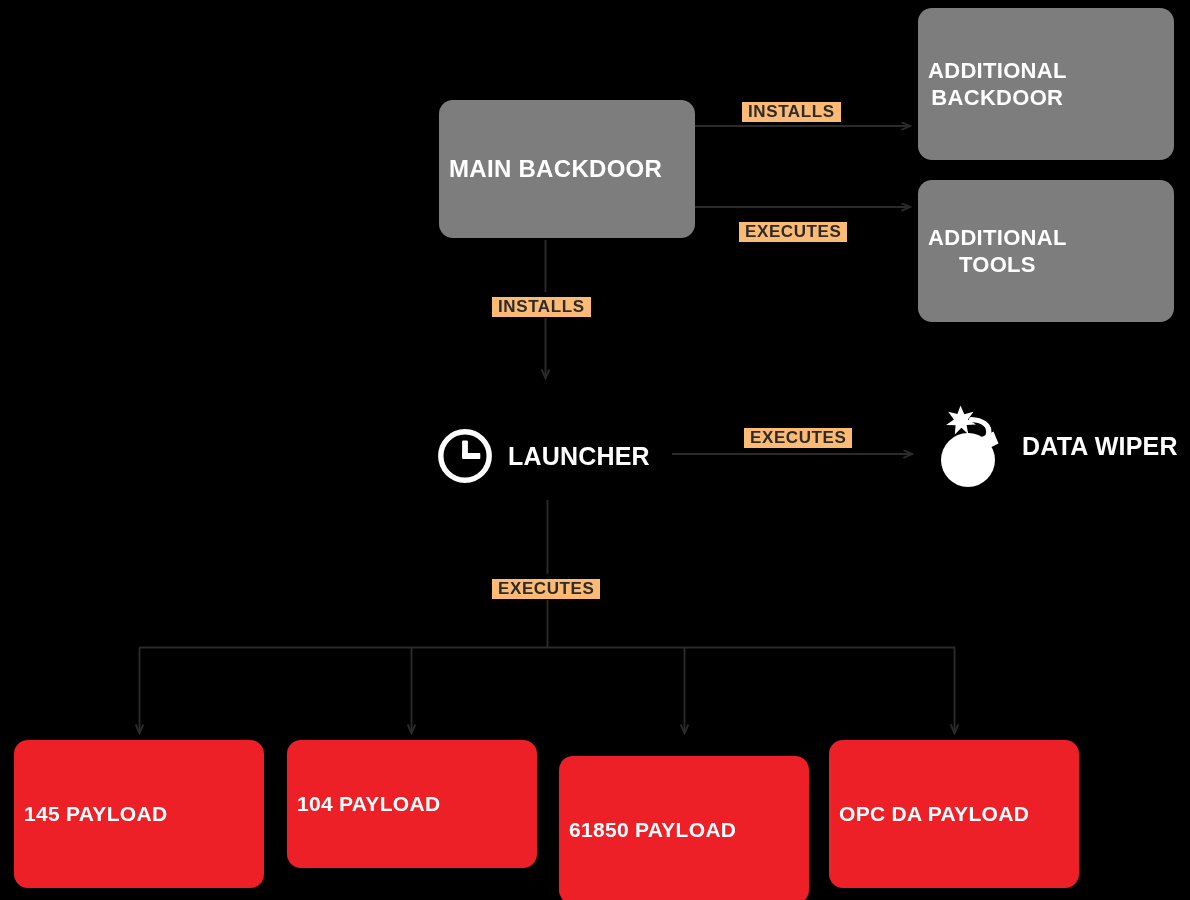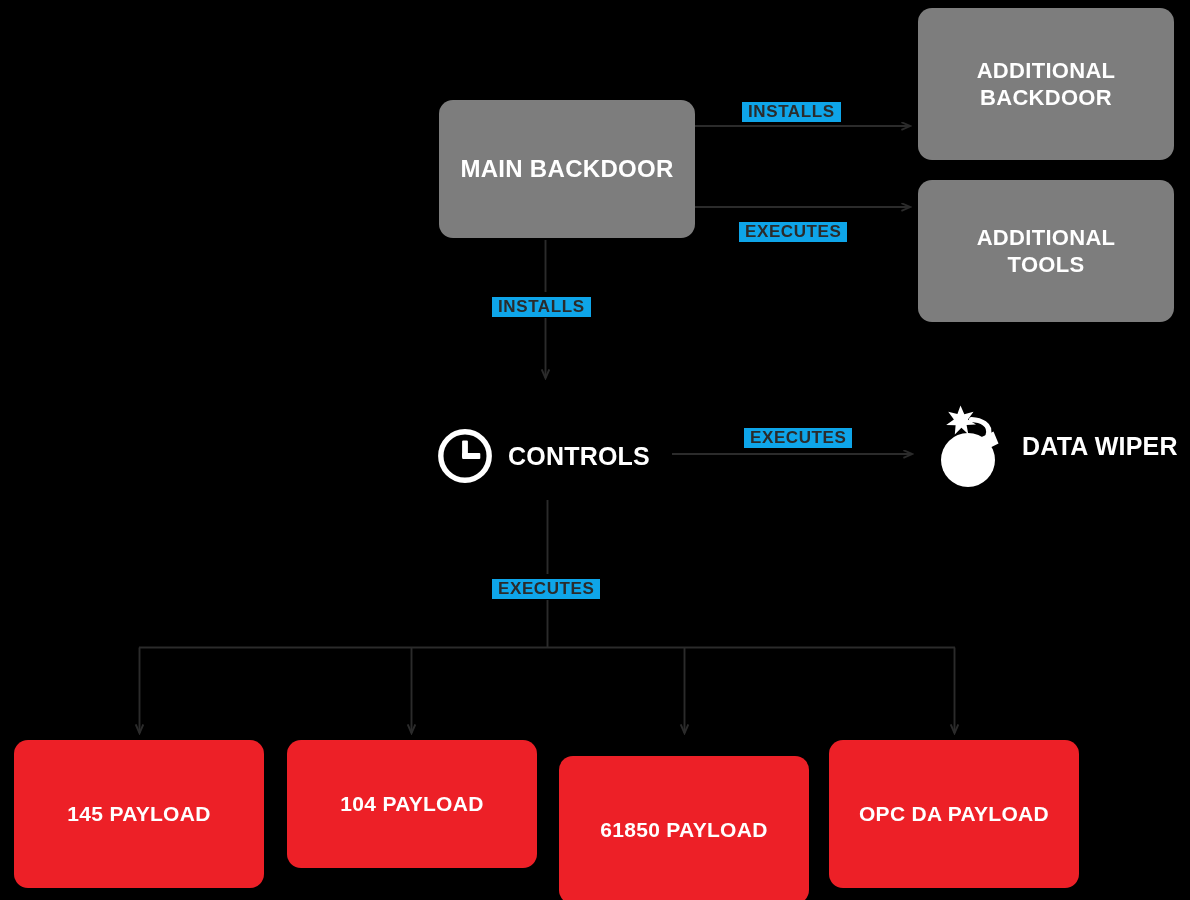--- a/index.html
+++ b/index.html
@@ -24,21 +24,21 @@
     width: 1190px;
     height: 900px;
     pointer-events: none;
   }
   
   .node-box {
     position: absolute;
     box-sizing: border-box;
     display: flex;
     align-items: center;
-    justify-content: center;
+    justify-content: flex-start;
     text-align: center;
     border-radius: 14px;
     color: #ffffff;
     font-weight: bold;
     letter-spacing: 0.3px;
     line-height: 1.24;
     padding: 6px 10px;
   }
   .node-box.gray { background: #7d7d7d; }
   .node-box.red  { background: #ed2027; }
@@ -70,21 +70,21 @@
   }
 
   
   .edge-label {
     position: absolute;
     color: #2b2b2b;
     font-weight: bold;
     font-size: 17px;
     letter-spacing: 0.6px;
     white-space: nowrap;
-    background: #0ea5e9;
+    background: #fdba74;
     padding: 0 6px;
   }
 
   
   #node-main-backdoor  { left:419px;  top:100px; width:256px; height:138px; font-size:24px;margin-left:20px; }
   #node-additional-backdoor { left:918px; top:8px;  width:256px; height:152px; font-size:22px; }
   #node-additional-tools    { left:918px; top:180px; width:256px; height:142px; font-size:22px; }
 
   #node-payload-0 { left:14px;   top:740px; width:250px; height:148px; font-size:21px; }
   #node-payload-1 { left:287px;  top:740px; width:250px; height:128px; font-size:21px; }
@@ -166,21 +166,21 @@
   </div>
 
   <div class="icon-node" id="node-launcher">
     <span class="icon-wrap">
       <svg width="58" height="58" viewBox="0 0 58 58" aria-hidden="true">
         <circle cx="29" cy="29" r="24.2" fill="none" stroke="#ffffff" stroke-width="5.4"></circle>
         <rect x="26.1" y="13.4" width="5.8" height="17.2" rx="1" fill="#ffffff"></rect>
         <rect x="26.1" y="26.1" width="18.2" height="5.8" rx="1" fill="#ffffff"></rect>
       </svg>
     </span>
-    <span class="icon-text">CONTROLS</span>
+    <span class="icon-text">LAUNCHER</span>
   </div>
 
   <div class="icon-node" id="node-data-wiper">
     <span class="icon-wrap">
       <svg width="72" height="88" viewBox="0 0 72 88" aria-hidden="true">
 
         <circle cx="32" cy="58" r="27" fill="#ffffff"></circle>
 
         <path d="M44.5 35.5 L57.5 29.5 L62.5 41.5 L50.5 47.5 Z" fill="#ffffff"></path>
 

